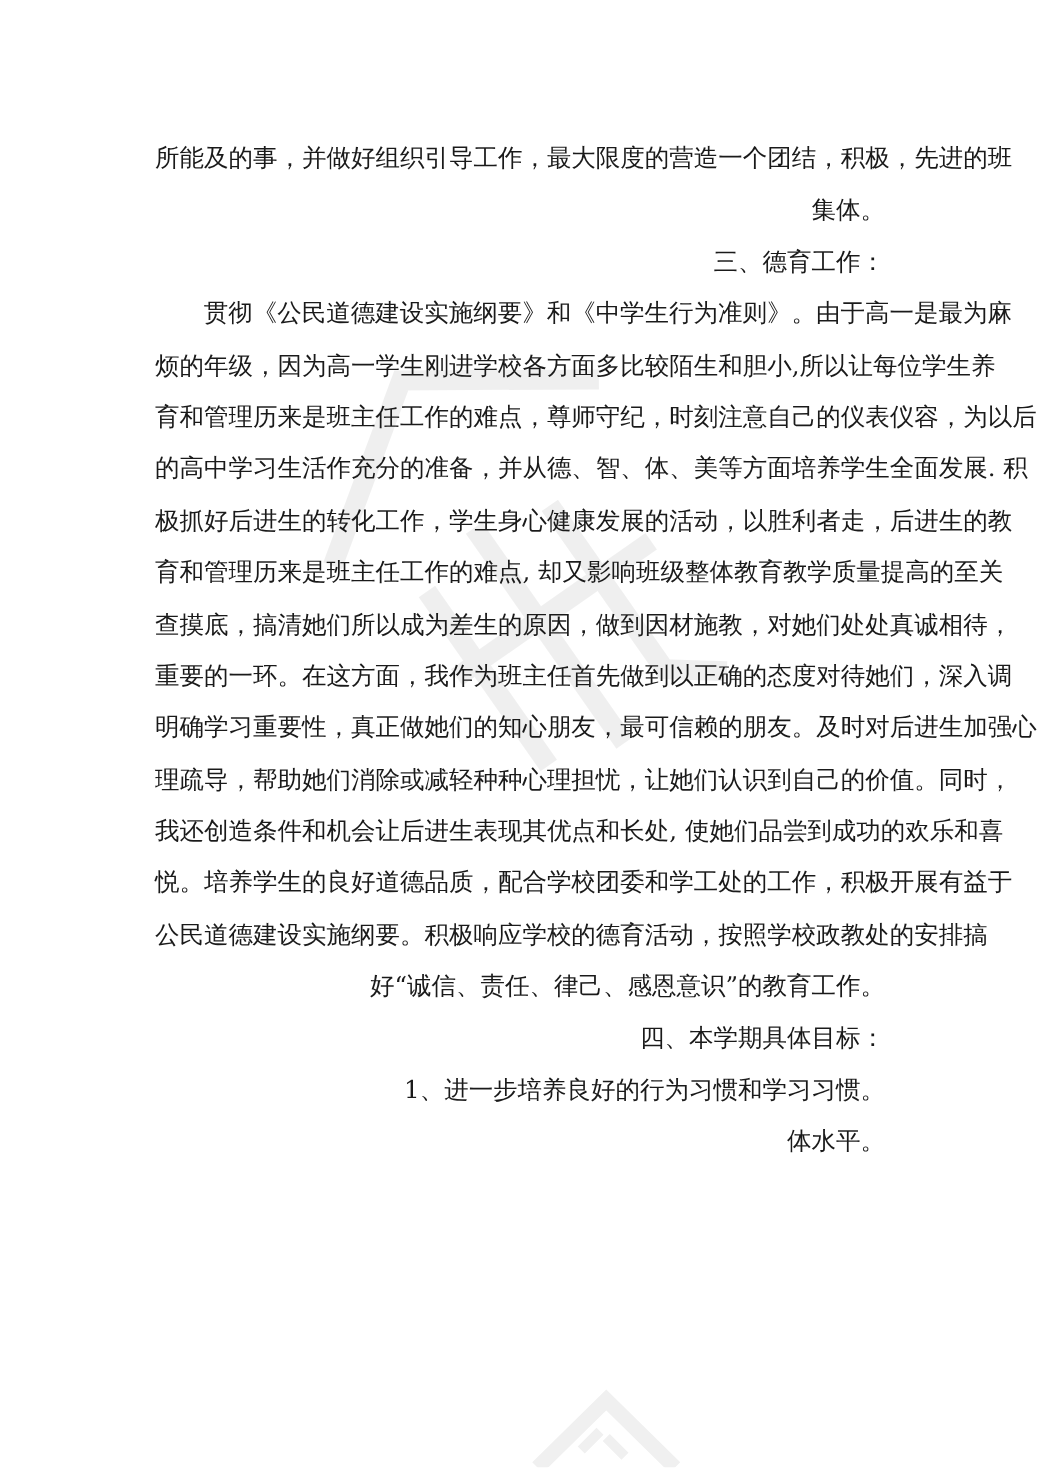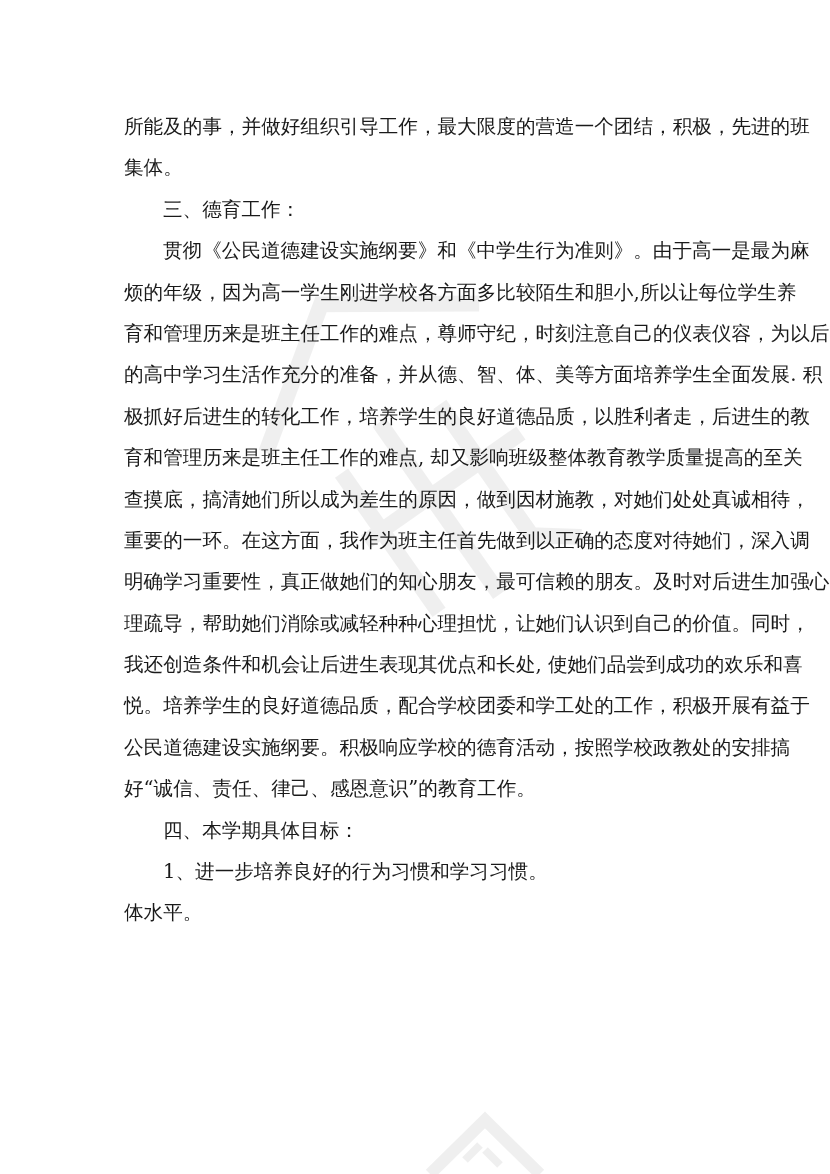--- a/index.html
+++ b/index.html
@@ -20,20 +20,21 @@
     left: 124px;
     top: 106px;
     width: 584px;
   }
   .line {
     height: 41.4px;
     line-height: 41.4px;
     font-size: 19.6px;
     white-space: nowrap;
     letter-spacing: 0px;
+    text-align: right;
   }
   .indent { padding-left: 39px; }
   .heading { font-weight: normal; }
   .watermark {
     position: absolute;
     pointer-events: none;
     opacity: 0.06;
   }
 </style>
 </head>
@@ -54,21 +55,21 @@
 </svg>
 
 <div class="page">
   <div class="line">所能及的事，并做好组织引导工作，最大限度的营造一个团结，积极，先进的班</div>
   <div class="line">集体。</div>
   <div class="line indent heading">三、德育工作：</div>
   <div class="line indent">贯彻《公民道德建设实施纲要》和《中学生行为准则》。由于高一是最为麻</div>
   <div class="line">烦的年级，因为高一学生刚进学校各方面多比较陌生和胆小,所以让每位学生养</div>
   <div class="line">育和管理历来是班主任工作的难点，尊师守纪，时刻注意自己的仪表仪容，为以后</div>
   <div class="line">的高中学习生活作充分的准备，并从德、智、体、美等方面培养学生全面发展. 积</div>
-  <div class="line">极抓好后进生的转化工作，培养学生的良好道德品质，以胜利者走，后进生的教</div>
+  <div class="line">极抓好后进生的转化工作，学生身心健康发展的活动，以胜利者走，后进生的教</div>
   <div class="line">育和管理历来是班主任工作的难点, 却又影响班级整体教育教学质量提高的至关</div>
   <div class="line">查摸底，搞清她们所以成为差生的原因，做到因材施教，对她们处处真诚相待，</div>
   <div class="line">重要的一环。在这方面，我作为班主任首先做到以正确的态度对待她们，深入调</div>
   <div class="line">明确学习重要性，真正做她们的知心朋友，最可信赖的朋友。及时对后进生加强心</div>
   <div class="line">理疏导，帮助她们消除或减轻种种心理担忧，让她们认识到自己的价值。同时，</div>
   <div class="line">我还创造条件和机会让后进生表现其优点和长处, 使她们品尝到成功的欢乐和喜</div>
   <div class="line">悦。培养学生的良好道德品质，配合学校团委和学工处的工作，积极开展有益于</div>
   <div class="line">公民道德建设实施纲要。积极响应学校的德育活动，按照学校政教处的安排搞</div>
   <div class="line">好“诚信、责任、律己、感恩意识”的教育工作。</div>
   <div class="line indent heading">四、本学期具体目标：</div>

